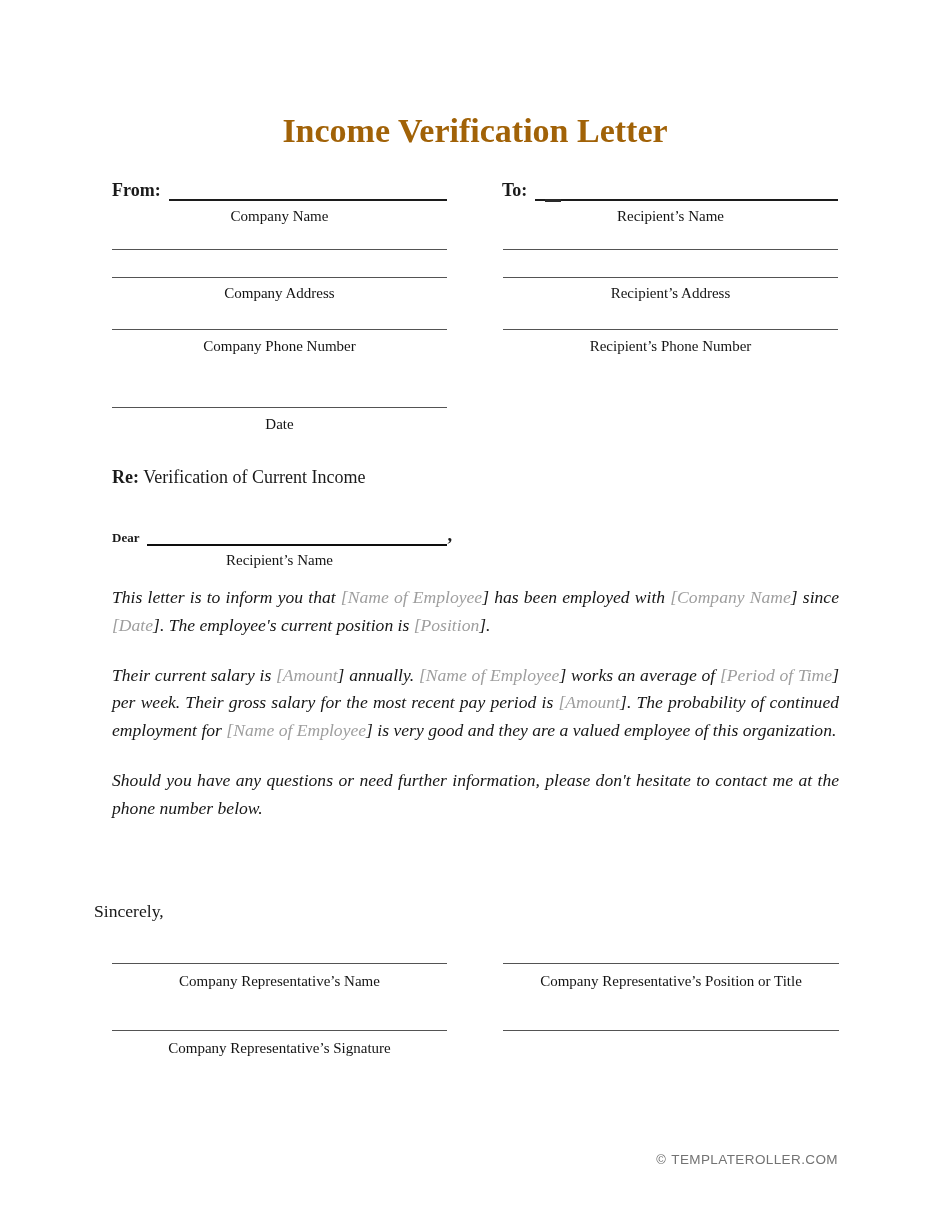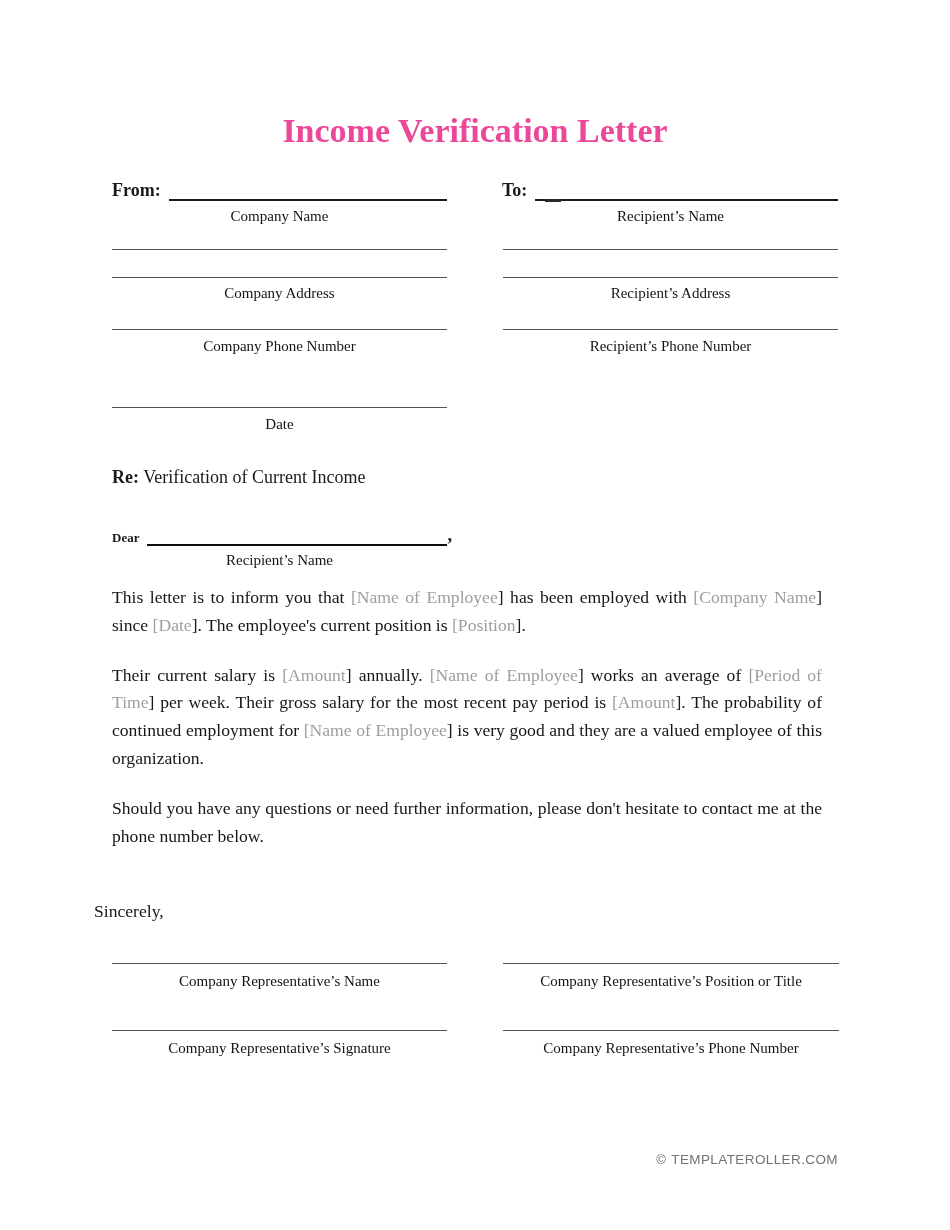--- a/index.html
+++ b/index.html
@@ -8,21 +8,21 @@
     position:relative;
     width:950px; height:1230px;
     margin:0 auto;
     background:#ffffff;
     font-family:"Liberation Serif","DejaVu Serif",serif;
     color:#1a1a1a;
     overflow:hidden;
   }
   .title {
     position:absolute; top:112px; left:0; width:100%;
-    text-align:center; font-size:34px; font-weight:bold; color:#ec4899;
+    text-align:center; font-size:34px; font-weight:bold; color:#a16207;
   }
   
   .hdr-row { position:absolute; display:flex; align-items:flex-end; height:25px; }
   #from-row { left:112px; top:176px; width:335px; }
   #to-row   { left:502px; top:176px; width:336px; }
   .hdr-label { font-size:18px; font-weight:bold; white-space:nowrap; padding-right:8px; }
   .hdr-line { flex:1; height:100%; border-bottom:2px solid #1c1c1c; position:relative; }
   .stray { position:absolute; left:10px; bottom:-3px; width:16px; height:3px; background:#2a2a2a; }
   
   .rule { position:absolute; height:0; border-top:1.5px solid #545454; }
@@ -58,21 +58,21 @@
   
   #dear-row { position:absolute; left:112px; top:520px; width:340px; height:26px;
               display:flex; align-items:flex-end; }
   #dear-row .hdr-label { font-size:13px; }
   #dear-row .dear-line { flex:1; height:100%; border-bottom:2.5px solid #0e0e0e; }
   #dear-row .comma { font-size:18.5px; font-weight:bold; }
   
   #body { position:absolute; left:112px; top:584px; width:727px; }
   #body p {
     font-size:17.6px; line-height:27.8px; text-align:justify;
-    margin:0 17px 22px 0; color:#161616;
+    margin:0 0 22px 0; color:#161616;font-style:italic;
   }
   .ph-open, .ph-text { color:#9e9e9e; }
   .ph-close { color:#1a1a1a; }
   
   #closing { position:absolute; left:94px; top:901px; font-size:17.6px; color:#161616; }
   #footer {
     position:absolute; top:1152px; right:112px;
     font-family:"Liberation Sans","DejaVu Sans",sans-serif;
     font-size:13.5px; letter-spacing:0.4px;
     display:flex; align-items:center; gap:5px;
@@ -133,20 +133,19 @@
 
   <div id="closing">Sincerely,</div>
 
   <div class="rule" id="sig-line-1l"></div>
   <div class="rule" id="sig-line-1r"></div>
   <div class="caption" id="sig-cap-1l">Company Representative’s Name</div>
   <div class="caption" id="sig-cap-1r">Company Representative’s Position or Title</div>
   <div class="rule" id="sig-line-2l"></div>
   <div class="rule" id="sig-line-2r"></div>
   <div class="caption" id="sig-cap-2l">Company Representative’s Signature</div>
-  <div class="caption" id="sig-cap-2r">Company Representative’s Phone Number</div>
 
   <div id="footer">
     <span class="copy">©</span>
     <span class="site">TEMPLATEROLLER.COM</span>
   </div>
 
 </div>
 
 </body></html>

